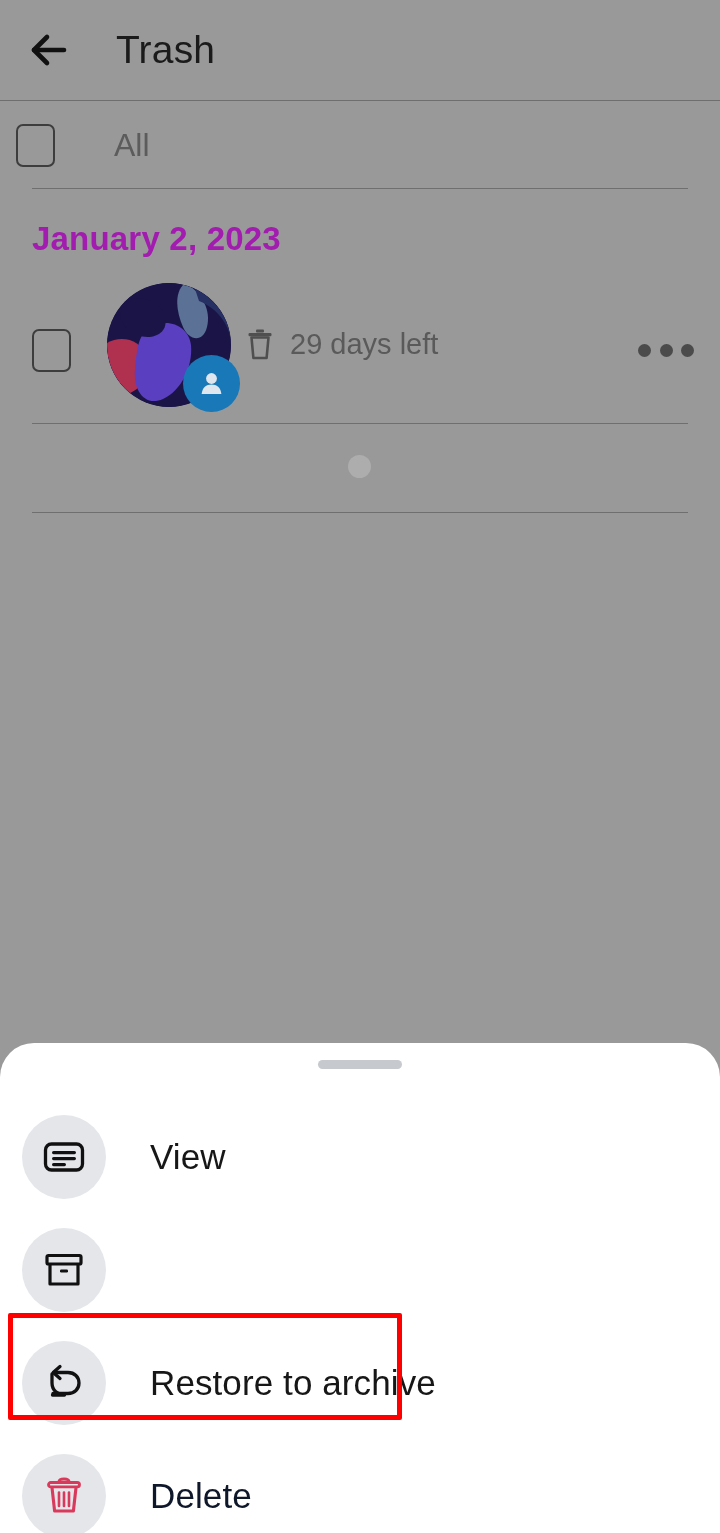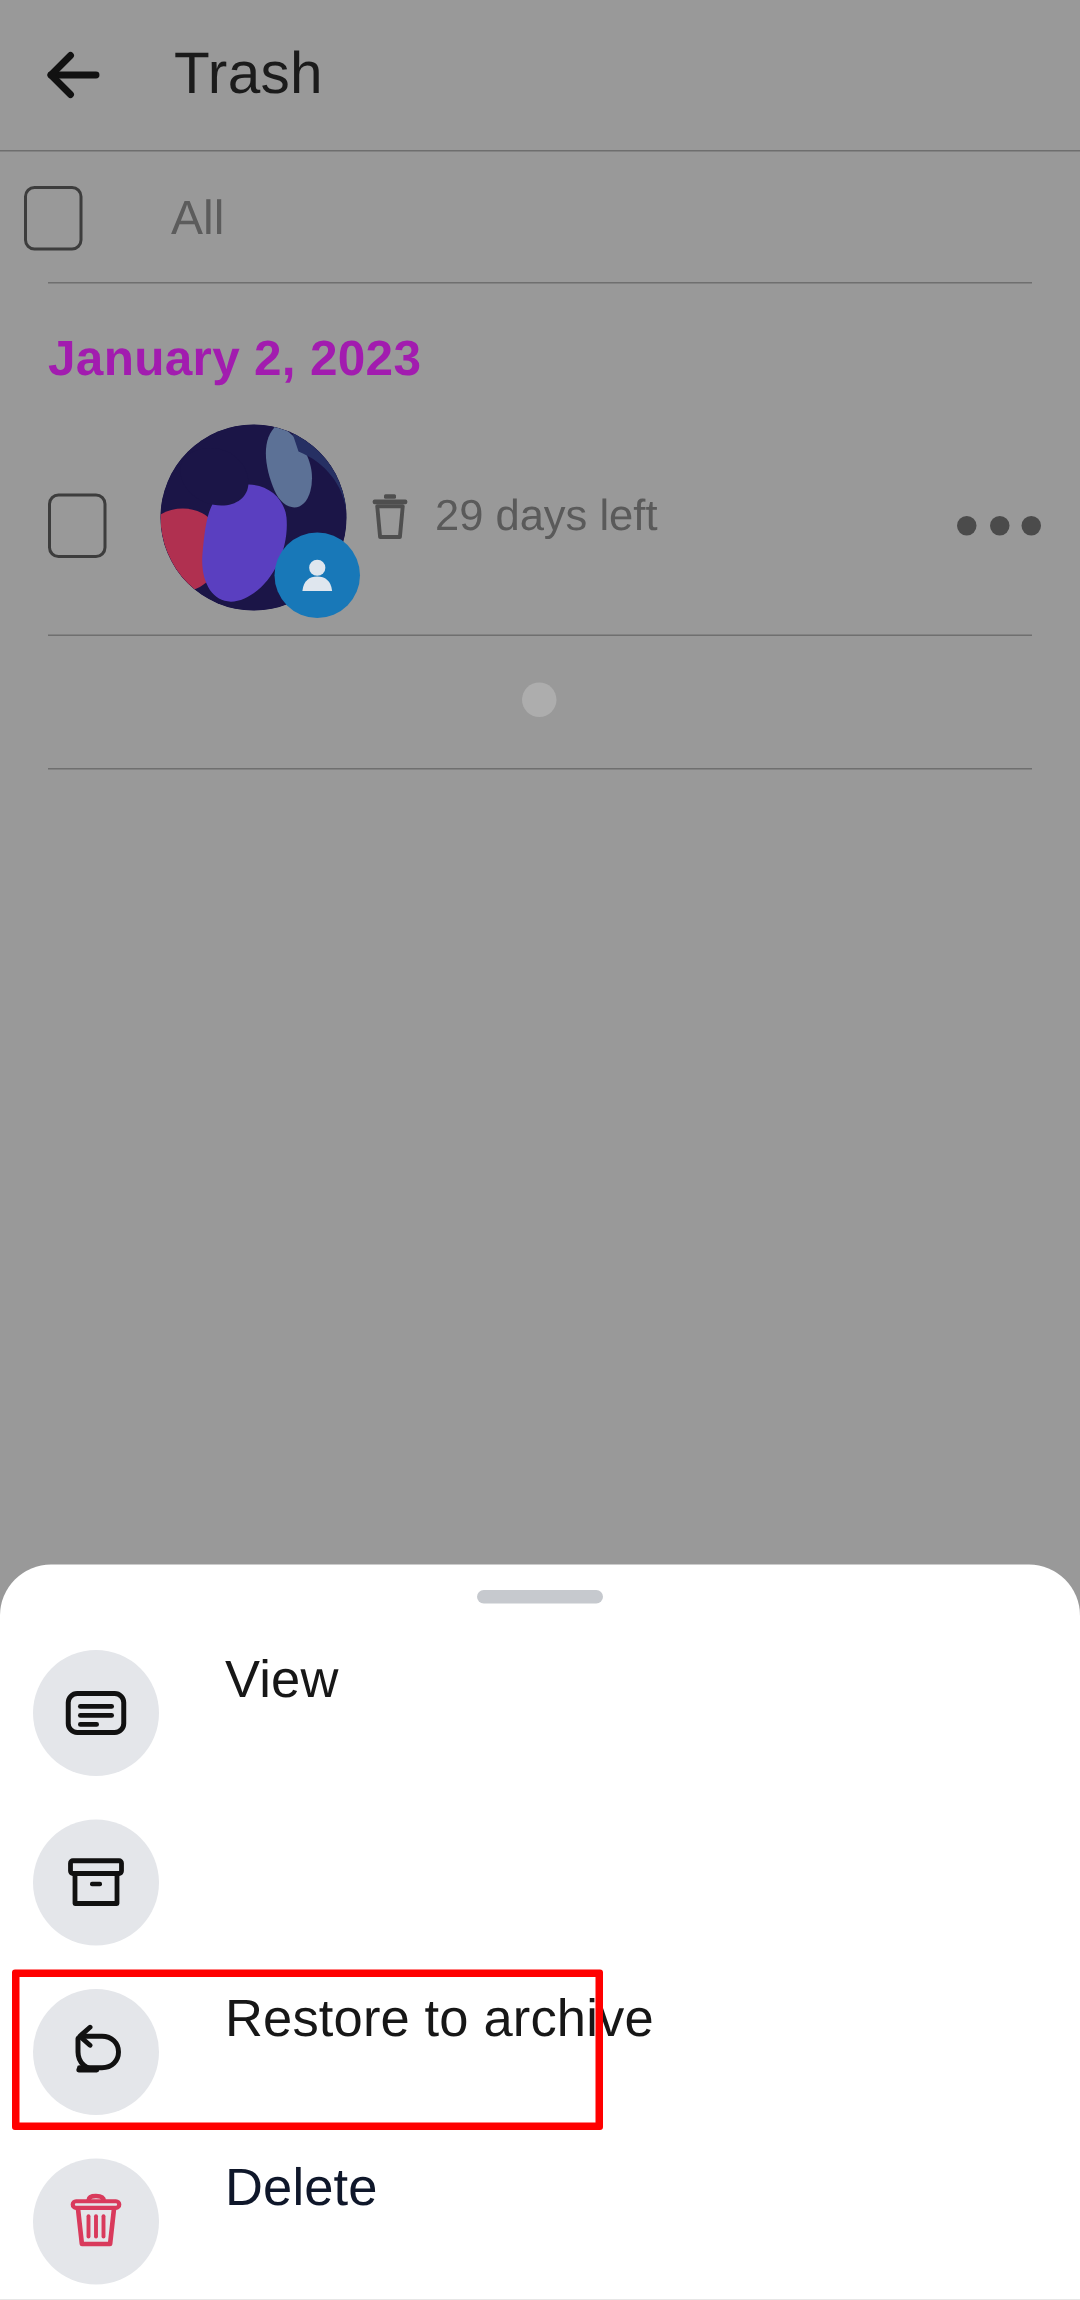--- a/index.html
+++ b/index.html
@@ -207,20 +207,21 @@
 
   .menu {
     position: absolute;
     top: 57px; left: 0;
     width: 720px;
   }
   .menu-item {
     position: relative;
     height: 113px;
     display: flex;
+    align-items: center;
     padding-left: 22px;
   }
   .menu-icon {
     width: 84px; height: 84px;
     border-radius: 50%;
     background: #e4e6ea;
     display: flex;
     align-items: center;
     justify-content: center;
     flex: 0 0 auto;

